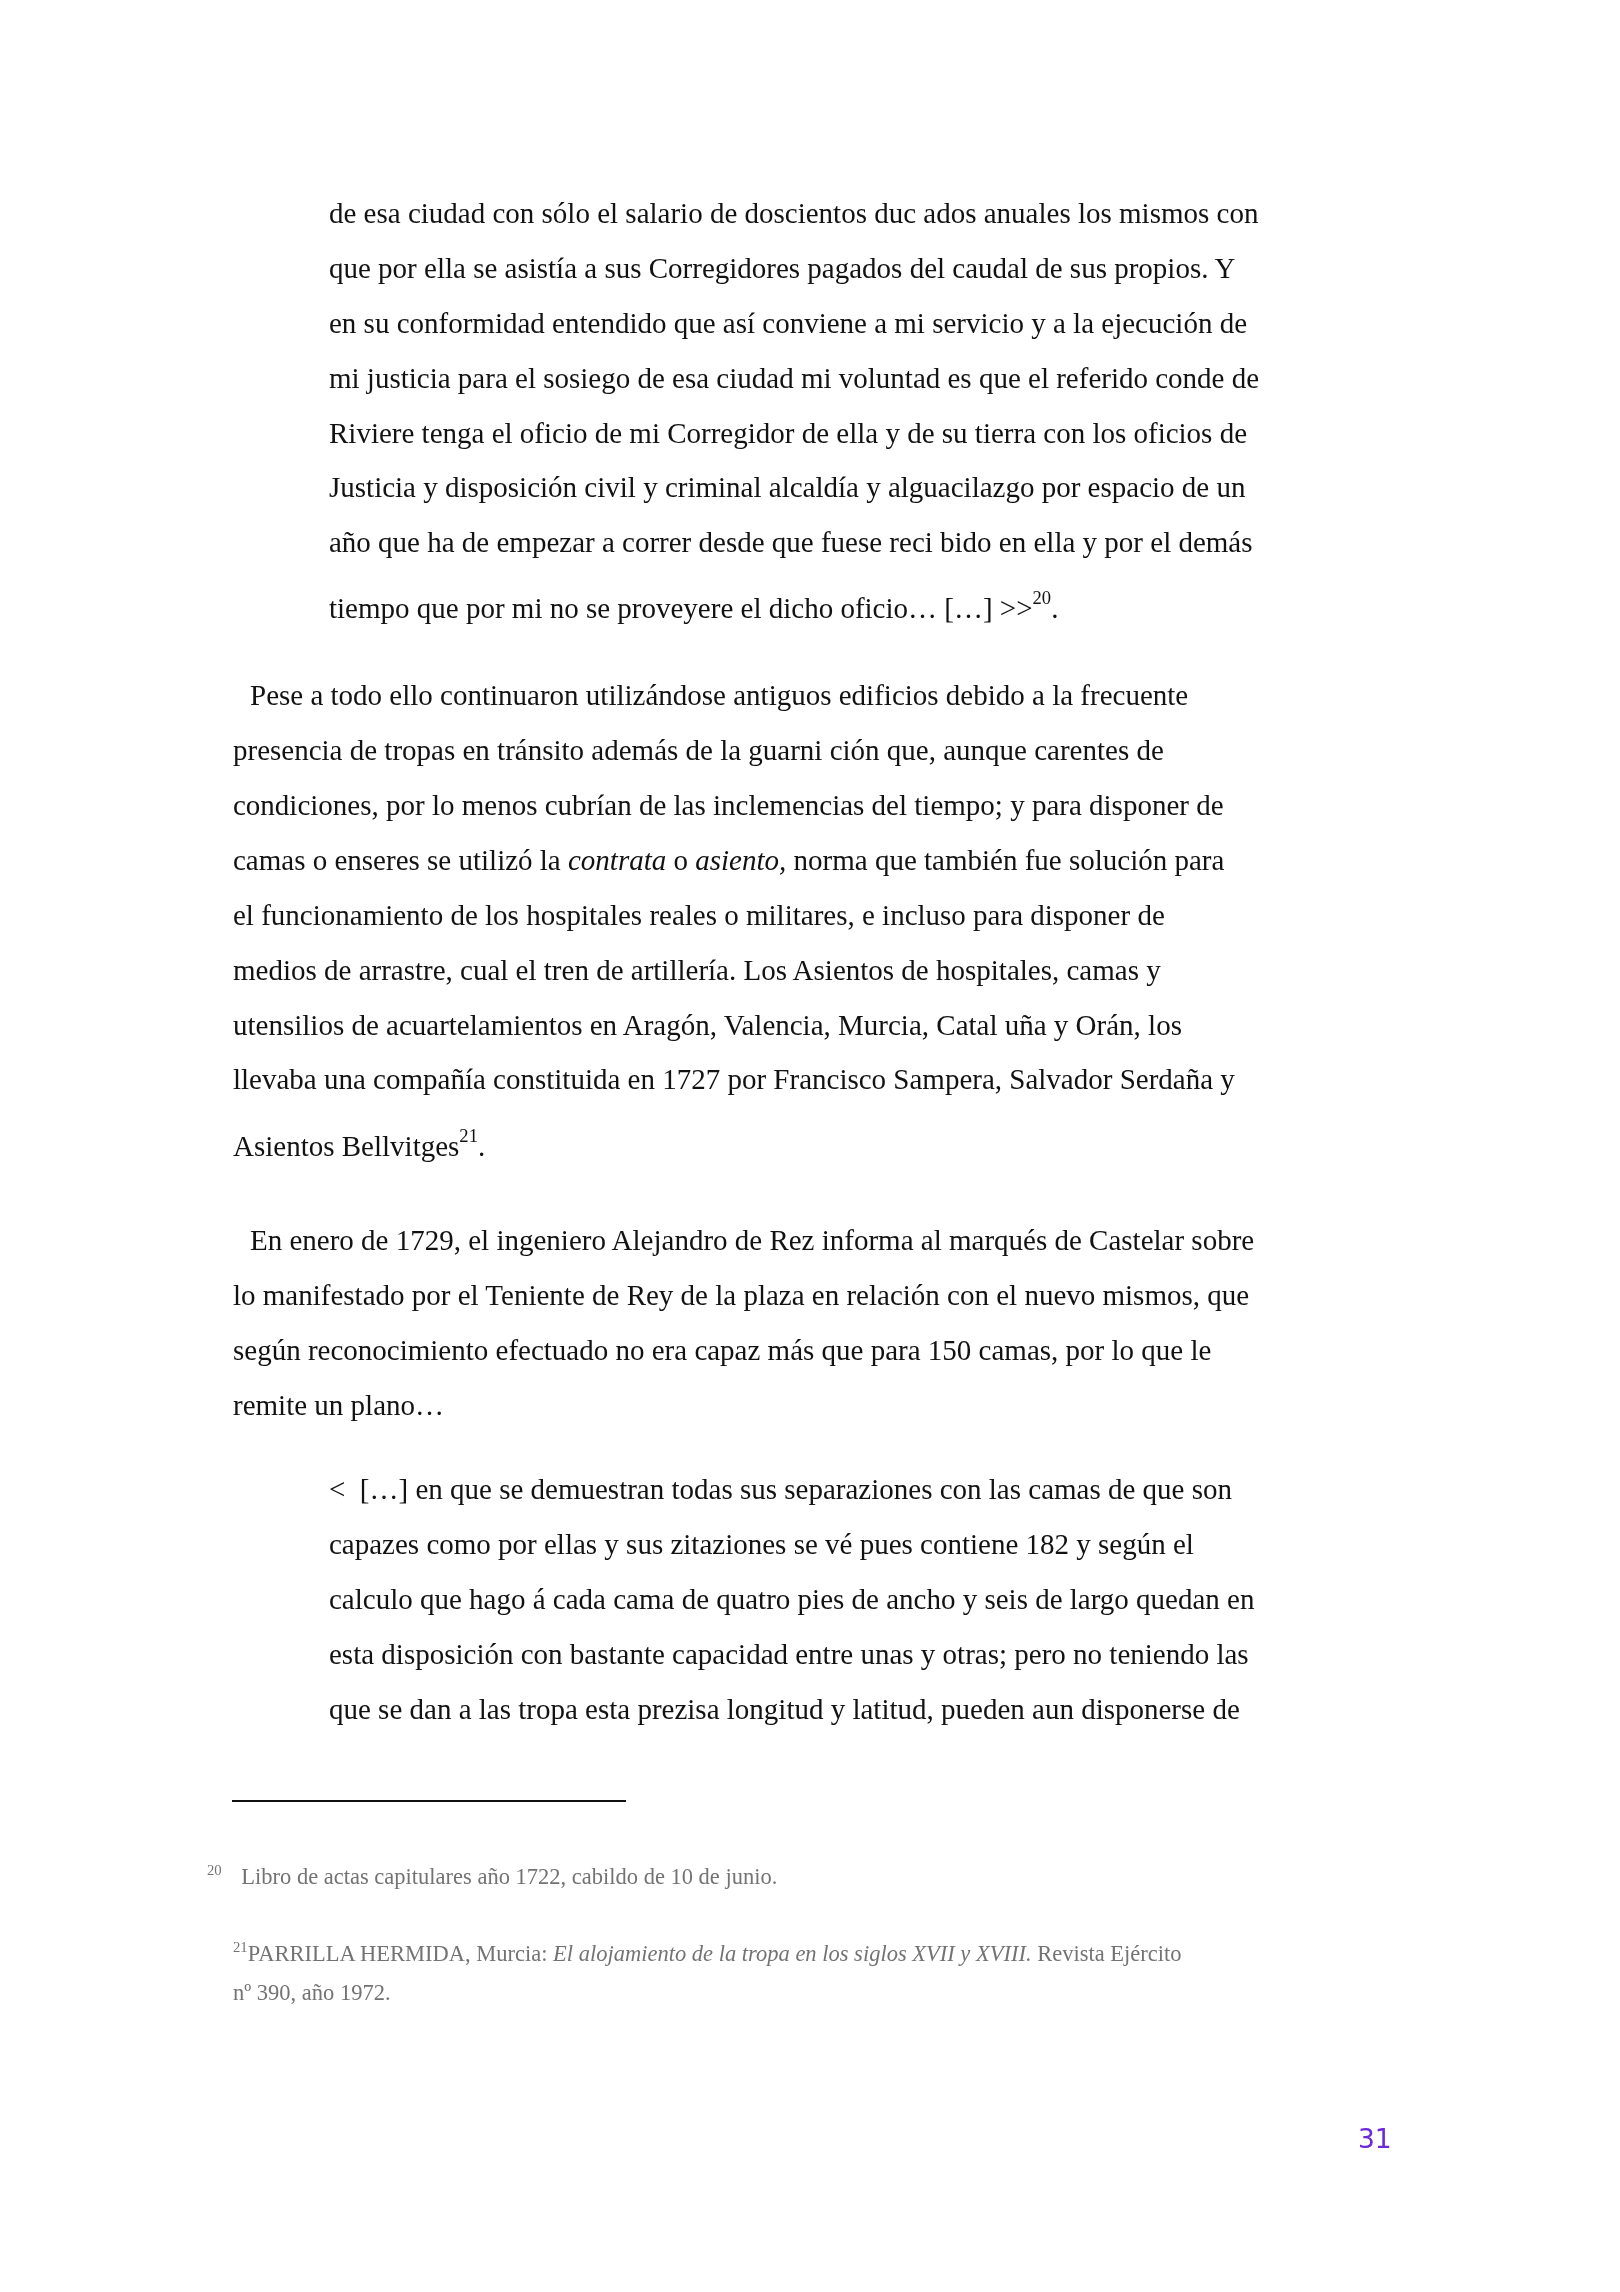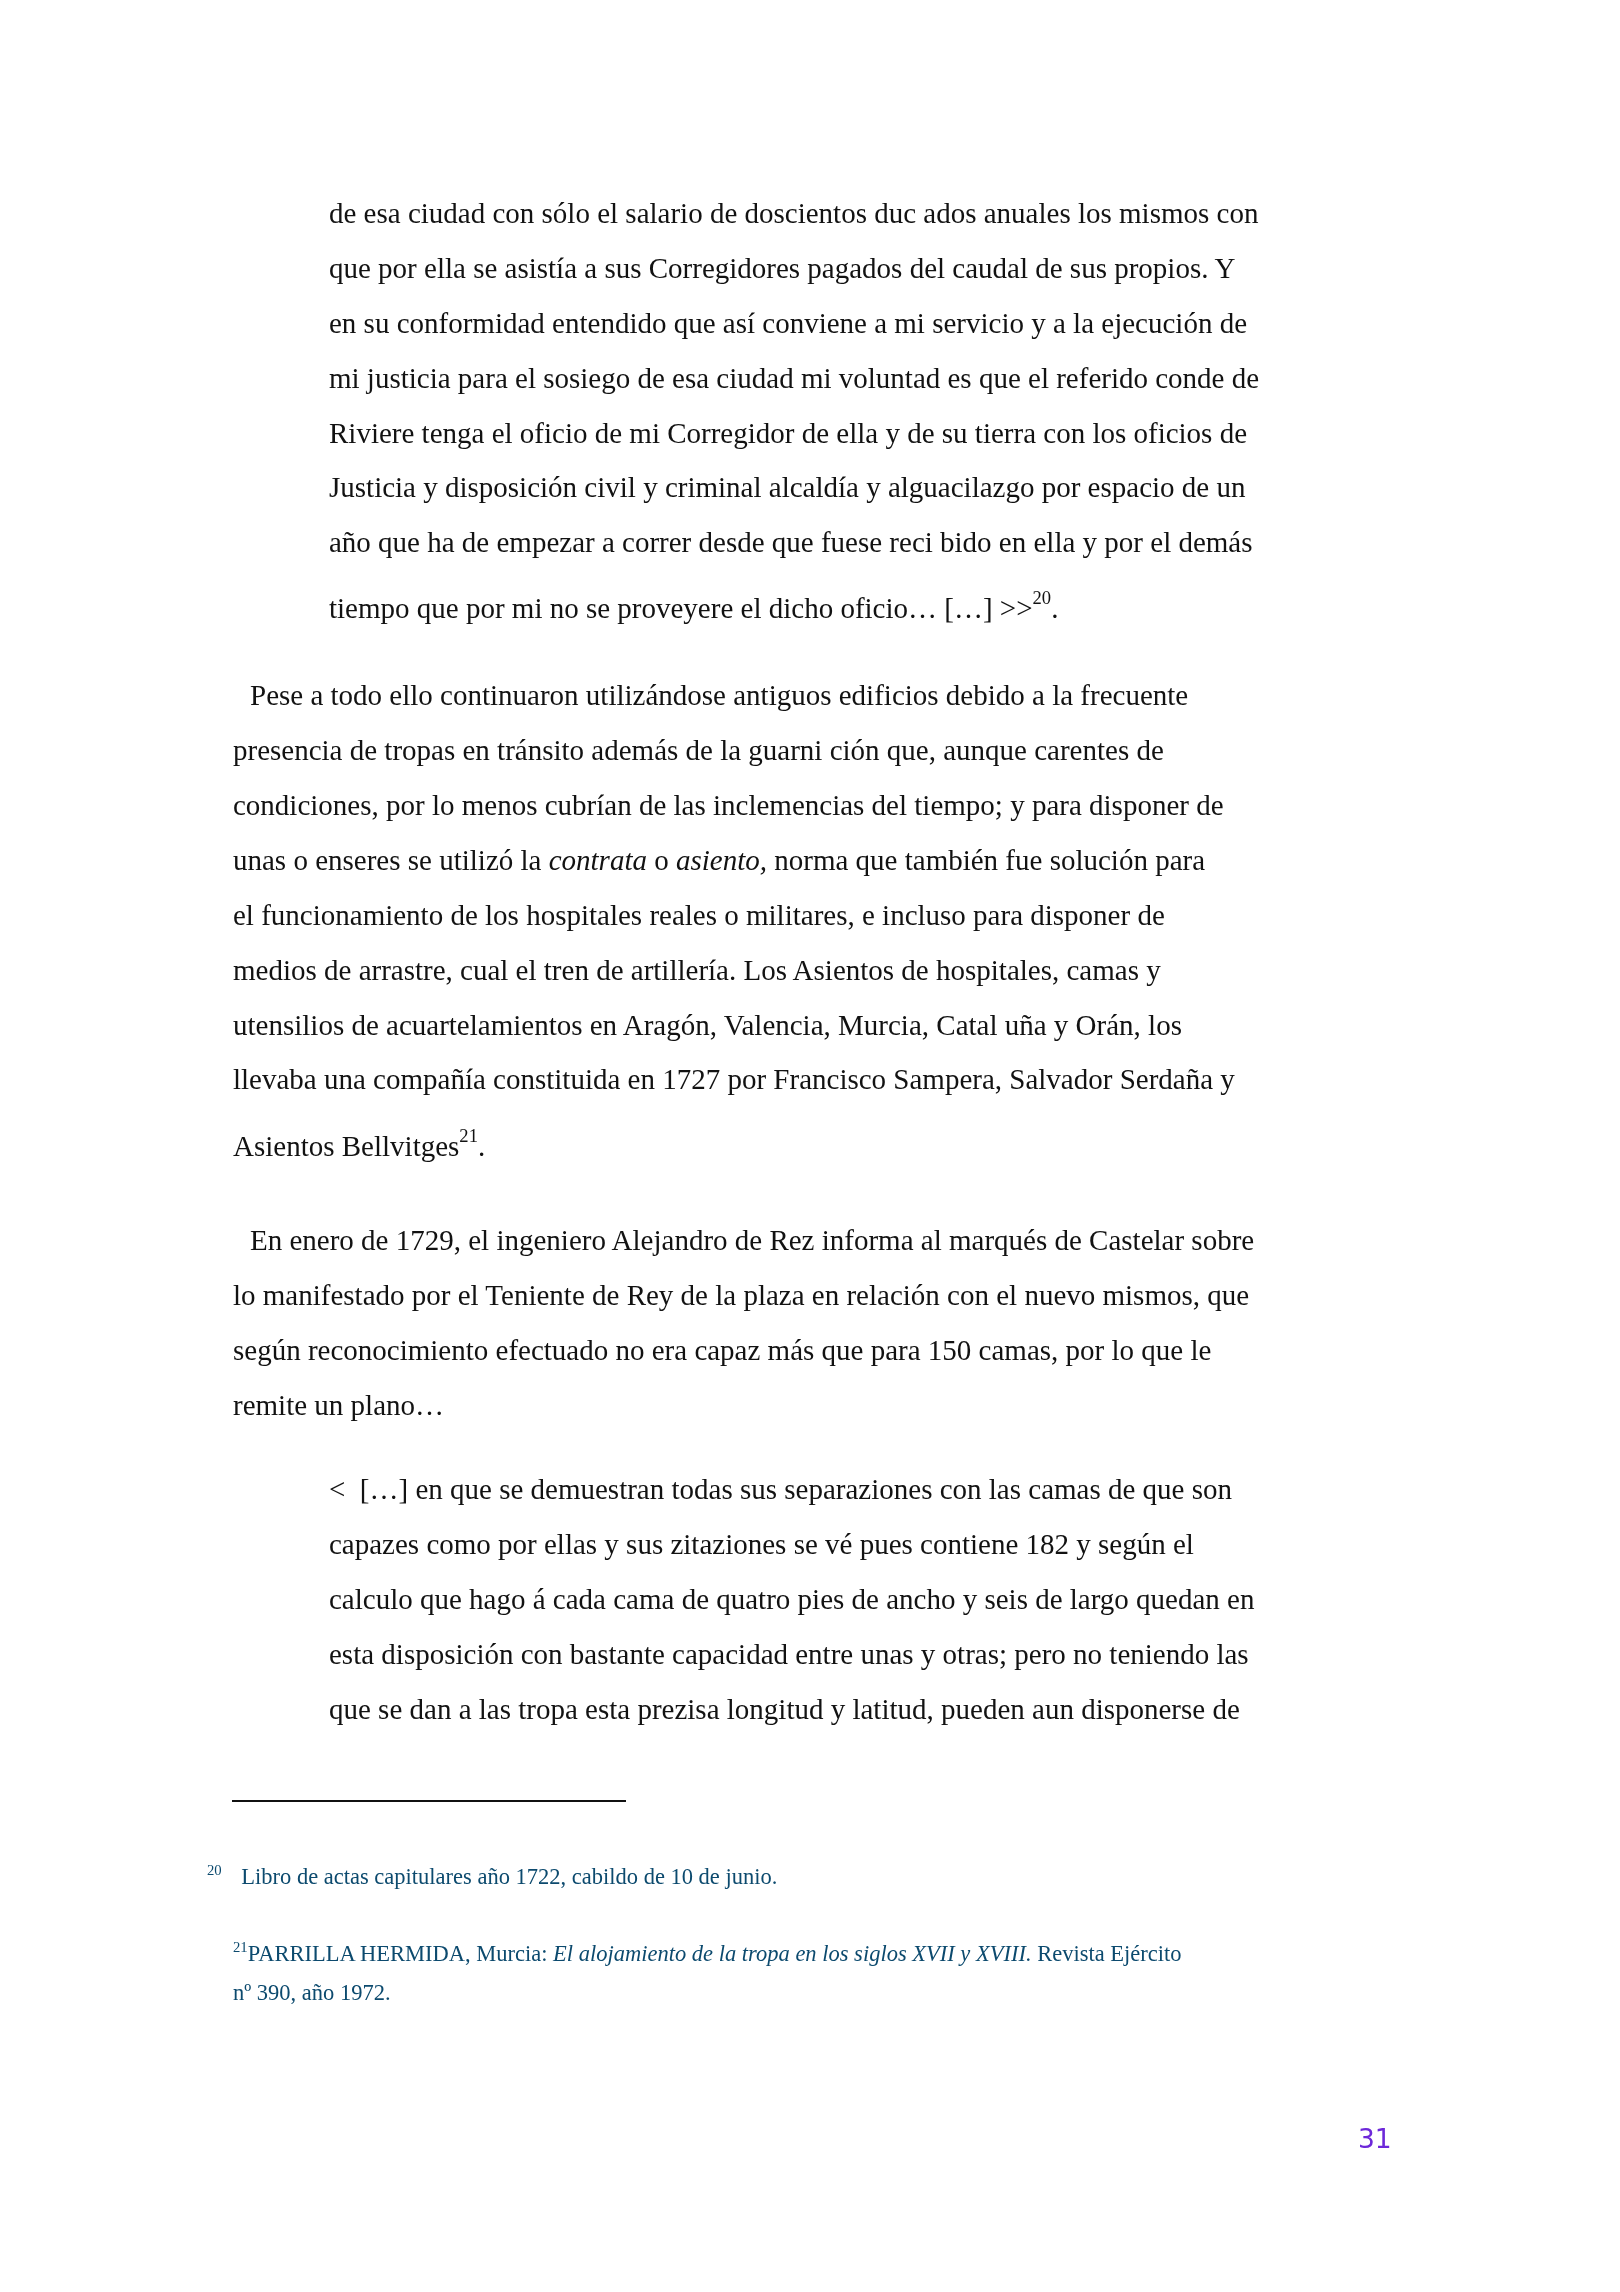--- a/index.html
+++ b/index.html
@@ -18,21 +18,21 @@
     .b.indent { left: 250px; }
     sup.fn { font-size: 18.6px; vertical-align: 0; position: relative; top: -13.7px; line-height: 0; }
     em { }
     .rule { position: absolute; left: 232px; top: 1800px; width: 394px; height: 2px; background: #111111; }
     .fnl {
       position: absolute;
       font-family: "Liberation Serif", "DejaVu Serif", serif;
       font-size: 22.5px;
       line-height: 29px;
       white-space: nowrap;
-      color: #0c4a6e;
+      color: #737373;
     }
     .fnmark { font-size: 14.7px; position: relative; top: -8.8px; line-height: 0; }
     .pagenum {
       position: absolute; left: 1358px; top: 2123px;
       font-family: "DejaVu Sans", sans-serif; font-size: 26.5px; color: #6d28d9;
     }
   </style>
 </head>
 <body>
 
@@ -46,21 +46,21 @@
     <div class="ln q" style="top:416px">Riviere tenga el oficio de mi Corregidor de ella y de su tierra con los oficios de</div>
     <div class="ln q" style="top:470px">Justicia y disposición civil y criminal alcaldía y alguacilazgo por espacio de un</div>
     <div class="ln q" style="top:525px">año que ha de empezar a correr desde que fuese reci bido en ella y por el demás</div>
     <div class="ln q" style="top:591px"><span>tiempo que por mi no se proveyere el dicho oficio… […] &gt;&gt;</span><sup class="fn">20</sup><span>.</span></div>
   </div>
 
   <div>
     <div class="ln b indent" style="top:678px">Pese a todo ello continuaron utilizándose antiguos edificios debido a la frecuente</div>
     <div class="ln b" style="top:733px">presencia de tropas en tránsito además de la guarni ción que, aunque carentes de</div>
     <div class="ln b" style="top:788px">condiciones, por lo menos cubrían de las inclemencias del tiempo; y para disponer de</div>
-    <div class="ln b" style="top:843px"><span>unas o enseres se utilizó la </span><em>contrata</em><span> o </span><em>asiento,</em><span> norma que también fue solución para</span></div>
+    <div class="ln b" style="top:843px"><span>camas o enseres se utilizó la </span><em>contrata</em><span> o </span><em>asiento,</em><span> norma que también fue solución para</span></div>
     <div class="ln b" style="top:898px">el funcionamiento de los hospitales reales o militares, e incluso para disponer de</div>
     <div class="ln b" style="top:953px">medios de arrastre, cual el tren de artillería. Los Asientos de hospitales, camas y</div>
     <div class="ln b" style="top:1008px">utensilios de acuartelamientos en Aragón, Valencia, Murcia, Catal uña y Orán, los</div>
     <div class="ln b" style="top:1062px">llevaba una compañía constituida en 1727 por Francisco Sampera, Salvador Serdaña y</div>
     <div class="ln b" style="top:1129px"><span>Asientos Bellvitges</span><sup class="fn">21</sup><span>.</span></div>
   </div>
 
   <div>
     <div class="ln b indent" style="top:1223px">En enero de 1729, el ingeniero Alejandro de Rez informa al marqués de Castelar sobre</div>
     <div class="ln b" style="top:1278px">lo manifestado por el Teniente de Rey de la plaza en relación con el nuevo mismos, que</div>

